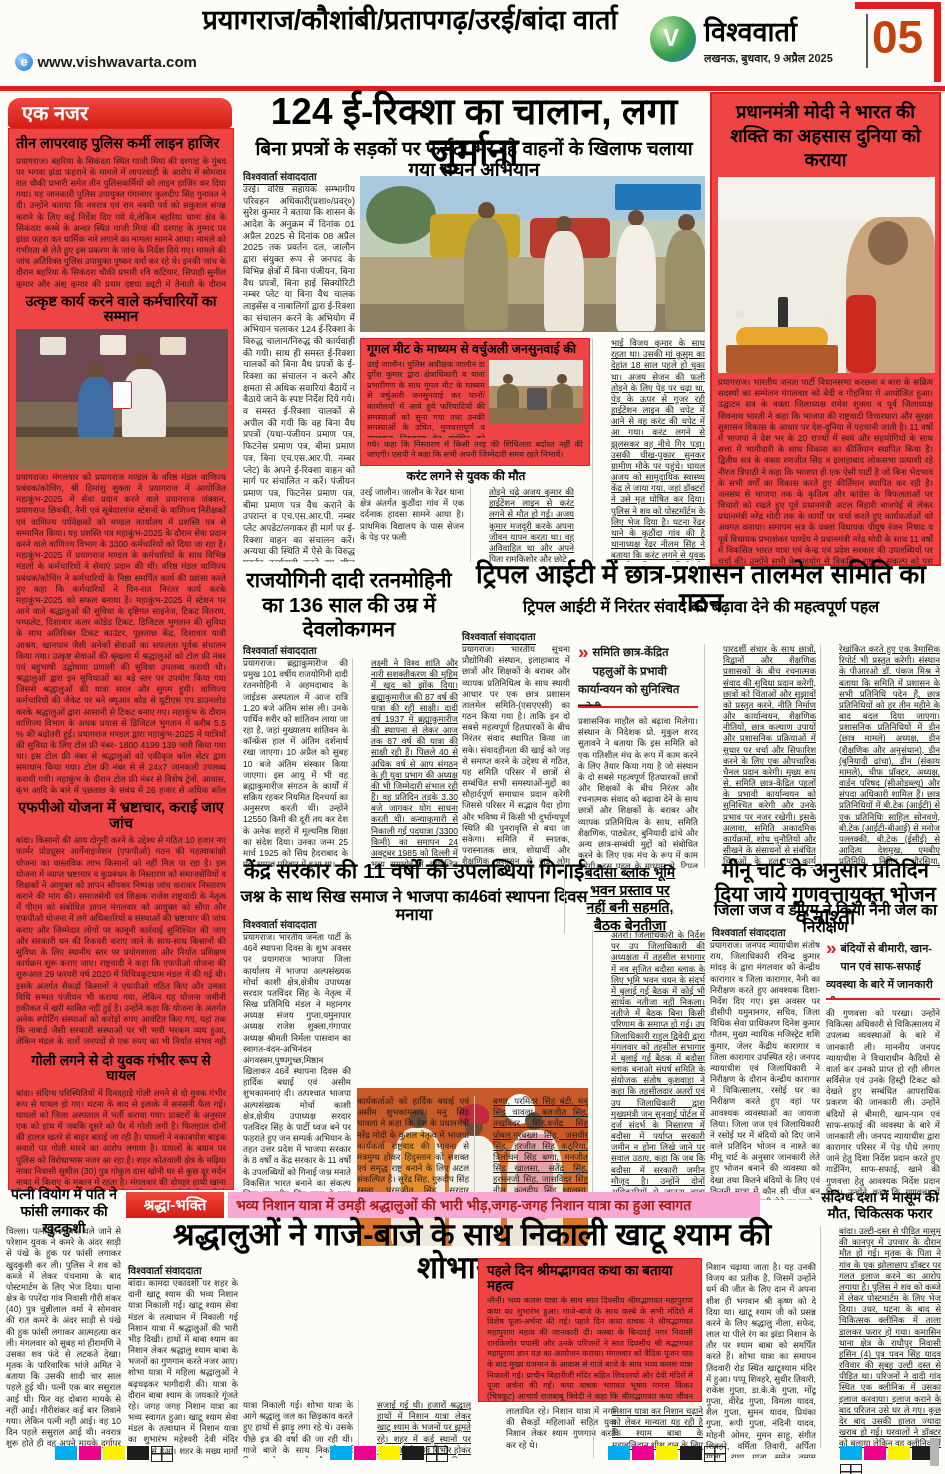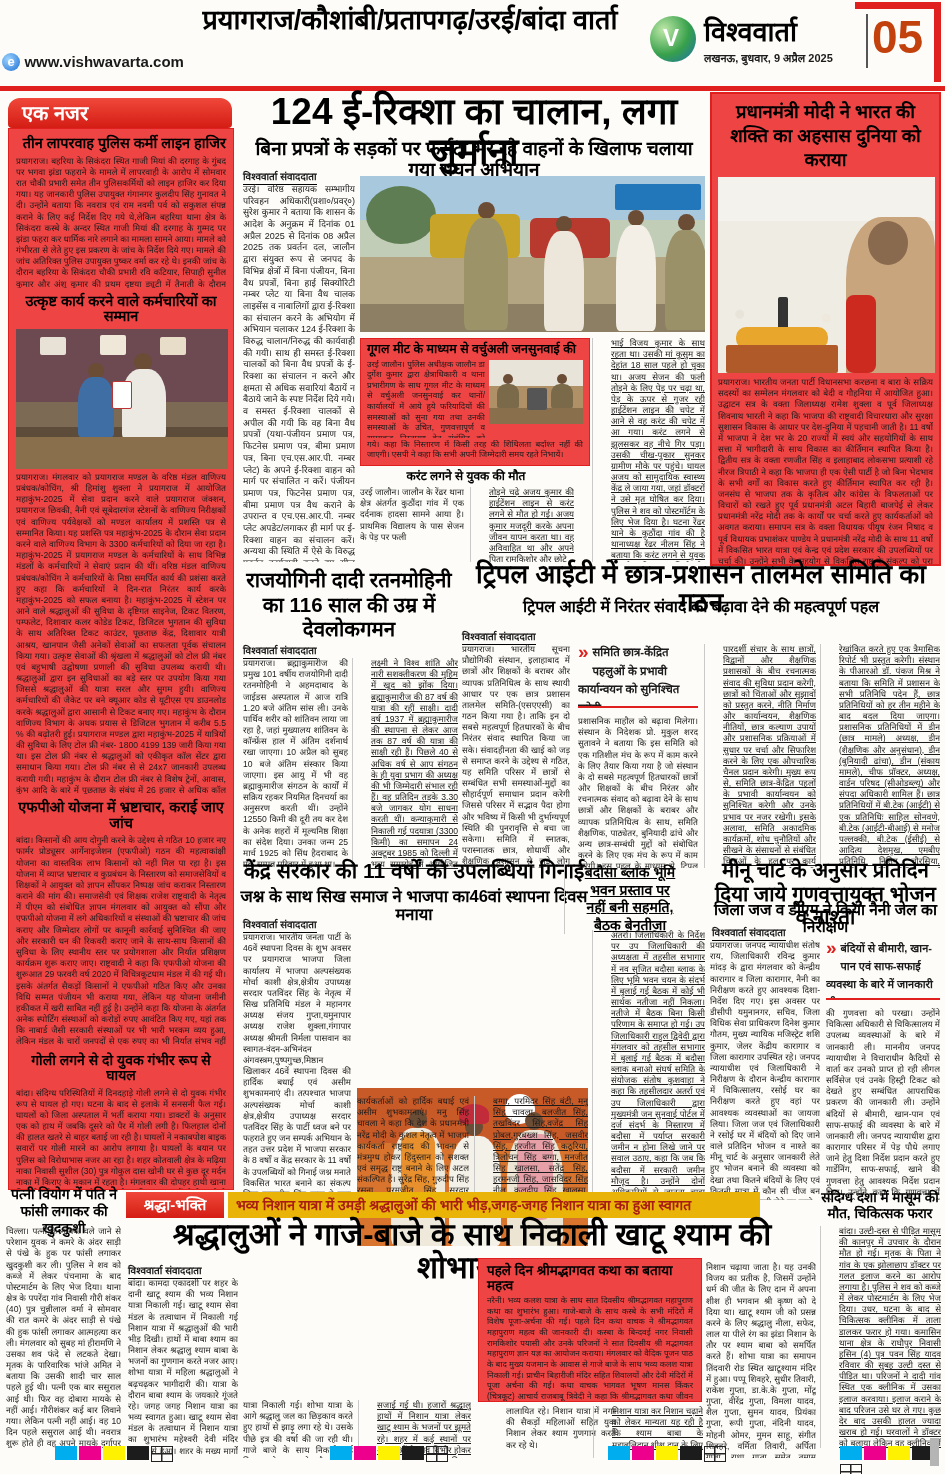--- a/index.html
+++ b/index.html
@@ -29,37 +29,37 @@
      radial-gradient(circle at 50% 72%,#efe8dc 0 4px,transparent 5px),
      radial-gradient(circle at 70% 78%,#d8cfc0 0 4px,transparent 5px),
      #efece4;}
 </style>
 </head>
 <body>
 
 <div class="page">
 
   <div class="abs hl" style="left:150px;top:6px;width:520px;font-size:27px;">प्रयागराज/कौशांबी/प्रतापगढ़/उरई/बांदा वार्ता</div>
-  <div class="abs" style="left:2px;top:52px;">
+  <div class="abs" style="left:15px;top:52px;">
     <span style="display:inline-block;width:18px;height:18px;border-radius:50%;background:radial-gradient(circle at 35% 35%,#9fd4ff,#1a6fd4);color:#fff;font-weight:bold;font-size:13px;text-align:center;line-height:18px;vertical-align:middle;">e</span>
     <span style="font-weight:bold;font-size:15px;vertical-align:middle;">www.vishwavarta.com</span>
   </div>
   <div class="abs" style="left:650px;top:16px;width:46px;height:46px;border-radius:50%;background:radial-gradient(circle at 30% 30%,#bfe8a8,#37a04b 55%,#1c6fb3);">
     <div style="position:absolute;left:13px;top:8px;color:#fff;font-weight:bold;font-size:24px;">V</div>
   </div>
   <div class="abs" style="left:704px;top:12px;font-weight:bold;font-size:27px;color:#000;">विश्ववार्ता</div>
   <div class="abs" style="left:704px;top:50px;font-size:11px;font-weight:bold;">लखनऊ,  बुधवार, 9 अप्रैल 2025</div>
   <div class="abs" style="left:866px;top:14px;width:2px;height:54px;background:#555;"></div>
   <div class="abs" style="left:855px;top:2px;width:86px;height:80px;border-top:7px solid #e0201e;border-right:7px solid #e0201e;"></div>
   <div class="abs" style="left:872px;top:10px;font-weight:bold;font-size:46px;color:#c2410c;">05</div>
   <div class="abs" style="left:0;top:86px;width:945px;height:5px;background:#e0201e;"></div>
 
   <div class="abs banner" style="left:8px;top:98px;width:224px;height:30px;border-radius:12px 12px 4px 4px;font-size:20px;line-height:30px;padding-left:14px;">एक नजर</div>
   <div class="abs redbox" style="left:8px;top:128px;width:226px;height:1062px;border-width:1.5px;padding:5px 7px;overflow:hidden;">
-    <div class="hl" style="font-size:14.5px;text-align:right;margin:2px 0 4px;">तीन लापरवाह पुलिस कर्मी लाइन हाजिर</div>
+    <div class="hl" style="font-size:14.5px;text-align:left;margin:2px 0 4px;">तीन लापरवाह पुलिस कर्मी लाइन हाजिर</div>
     <div class="bt" style="max-height:132px;">प्रयागराज। बहरिया के सिकंदरा स्थित गाजी मियां की दरगाह के गुंबद पर भगवा झंडा फहराने के मामले में लापरवाही के आरोप में सोमवार रात चौकी प्रभारी समेत तीन पुलिसकर्मियों को लाइन हाजिर कर दिया गया। यह जानकारी पुलिस उपायुक्त गंगानगर कुलदीप सिंह गुनावत ने दी। उन्होंने बताया कि नवरात्र एवं राम नवमी पर्व को सकुशल संपन्न कराने के लिए कई निर्देश दिए गये थे,लेकिन बहरिया थाना क्षेत्र के सिकंदरा कस्बे के अन्दर स्थित गाजी मियां की दरगाह के गुम्मद पर झंडा फहरा कर धार्मिक नारे लगाने का मामला सामने आया। मामले को गंभीरता से लेते हुए इस प्रकरण के जांच के निर्देश दिये गए। मामले की जांच अतिरिक्त पुलिस उपायुक्त पुष्कर वर्मा कर रहे थे। इनकी जांच के दौरान बहरिया के सिकंदरा चौकी प्रभारी रवि कटियार, सिपाही सुनील कुमार और अंशु कुमार की प्रथम दृष्टया ड्यूटी में तैनाती के दौरान लापरवाही साबित हुई। यह रिपोर्ट मिलते ही तीनों पुलिस कर्मियों को लाइन हाजिर कर दिया गया।</div>
     <div class="hl" style="font-size:14.5px;margin:6px 0 4px;">उत्कृष्ट कार्य करने वाले कर्मचारियों का सम्मान</div>
     <div class="photo" style="width:212px;height:140px;background:linear-gradient(#6d4a52 0 52%,#7d6a55 52% 70%,#5d4c3a 70% 100%);">
       <div class="fig" style="left:24px;top:8px;width:26px;height:18px;background:#e8e2d6;border-radius:2px;"></div>
       <div class="fig" style="left:84px;top:6px;width:26px;height:20px;background:#efe7d8;border-radius:2px;"></div>
       <div class="fig" style="left:144px;top:8px;width:26px;height:18px;background:#e8ddc9;border-radius:2px;"></div>
       <div class="head" style="left:72px;top:34px;width:16px;height:16px;"></div>
       <div class="fig" style="left:62px;top:48px;width:36px;height:60px;background:#3f6ea5;"></div>
       <div class="head" style="left:118px;top:24px;width:18px;height:18px;"></div>
       <div class="fig" style="left:106px;top:40px;width:44px;height:70px;background:#ece9e2;"></div>
@@ -117,21 +117,21 @@
       <div class="fig" style="left:128px;top:40px;width:89px;height:156px;background:#c9a57e;border-radius:40% 20% 0 0;"></div>
       <div class="head" style="left:150px;top:44px;width:40px;height:44px;background:#8a6a4e;"></div>
       <div class="fig" style="left:128px;top:118px;width:30px;height:78px;background:#cc2a1f;border-radius:8px;"></div>
       <div class="fig" style="left:60px;top:120px;width:10px;height:60px;background:#333;border-radius:2px;"></div>
       <div class="fig" style="left:18px;top:150px;width:92px;height:22px;background:#e8a62c;border-radius:10px;"></div>
       <div class="fig" style="left:8px;top:168px;width:112px;height:28px;background:#b05a2a;border-radius:2px;"></div>
     </div>
     <div class="bt" style="height:204px;margin-top:4px;">प्रयागराज। भारतीय जनता पार्टी विधानसभा करछना व बारा के सक्रिय सदस्यों का सम्मेलन मंगलवार को बेदी व गौहनिया में आयोजित हुआ। उद्घाटन सत्र के वक्ता जिलाध्यक्ष रामेश शुक्ला व पूर्व जिलाध्यक्ष शिवनाथ भारती ने कहा कि भाजपा की राष्ट्रवादी विचारधारा और सुरक्षा सुशासन विकास के आधार पर देश-दुनिया में पहचानी जाती है। 11 वर्षों में भाजपा ने देश भर के 20 राज्यों में स्वयं और सहयोगियों के साथ सत्ता में भागीदारी के साथ विकास का कीर्तिमान स्थापित किया है। द्वितीय सत्र के वक्ता रणजीत सिंह व इलाहाबाद लोकसभा प्रत्याशी रहे नीरज त्रिपाठी ने कहा कि भाजपा ही एक ऐसी पार्टी है जो बिना भेदभाव के सभी वर्गों का विकास करते हुए कीर्तिमान स्थापित कर रही है। जनसंघ से भाजपा तक के कृतित्व और कांग्रेस के विफलताओं पर विचारों को रखते हुए पूर्व प्रधानमंत्री अटल बिहारी बाजपेई से लेकर प्रधानमंत्री नरेंद्र मोदी तक के कार्यों पर चर्चा करते हुए कार्यकर्ताओं को अवगत कराया। समापन सत्र के वक्ता विधायक पीयूष रंजन निषाद व पूर्व विधायक प्रभाशंकर पाण्डेय ने प्रधानमंत्री नरेंद्र मोदी के साथ 11 वर्षों में विकसित भारत यात्रा एवं केन्द्र एवं प्रदेश सरकार की उपलब्धियों पर चर्चा की। उन्होंने सभी के सहयोग से विकसित राष्ट्र के संकल्प को पूरा करने का आह्वान किया। भाजपा जिला मीडिया प्रभारी दिलीप कुमार चतुर्वेदी ने जानकारी देते हुए बताया कि बारा विधानसभा में प्रथम सत्र की अध्यक्षता वरिष्ठ भाजपा नेता अवधेश प्रसाद मिश्र, द्वितीय सत्र की अध्यक्षता रत्नाकर सिंह पटेल व समापन सत्र की अध्यक्षता अनुसूचित जाति यमुनापार जिलाध्यक्ष रायमणि परवान ने किया। इस अवसर पर मंडल अध्यक्ष दिनेश प्रजापति, जगत नारायण शुक्ला, वंदना सिंह, आशीष पाल, अखिलेश सिंह पटेल आदि के साथ करछना व बारा विधानसभा के सक्रिय सदस्य सम्मेलन में उपस्थित रहे।</div>
   </div>
 
-  <div class="abs hl" style="left:240px;top:568px;width:218px;font-size:20.5px;line-height:1.2;">राजयोगिनी दादी रतनमोहिनी का 116 साल की उम्र में देवलोकगमन</div>
+  <div class="abs hl" style="left:240px;top:568px;width:218px;font-size:20.5px;line-height:1.2;">राजयोगिनी दादी रतनमोहिनी का 136 साल की उम्र में देवलोकगमन</div>
   <div class="abs" style="left:243px;top:640px;"><span class="byl">विश्ववार्ता संवाददाता</span></div>
   <div class="abs bt" style="left:243px;top:658px;width:105px;height:212px;">प्रयागराज। ब्रह्माकुमारीज की प्रमुख 101 वर्षीय राजयोगिनी दादी रतनमोहिनी ने अहमदाबाद के जाईडस अस्पताल में आज रात्रि 1.20 बजे अंतिम सांस ली। उनके पार्थिव शरीर को शांतिवन लाया जा रहा है, जहां मुख्यालय शांतिवन के कॉन्फ्रेंस हाल में अंतिम दर्शनार्थ रखा जाएगा। 10 अप्रैल को सुबह 10 बजे अंतिम संस्कार किया जाएगा। इस आयु में भी वह ब्रह्माकुमारीज संगठन के कार्यों में सक्रिय रहकर नियमित दिनचर्या का अनुसरण करती थीं। उन्होंने 12550 किमी की दूरी तय कर देश के अनेक शहरों में मूल्यनिष्ठ शिक्षा का संदेश दिया। उनका जन्म 25 मार्च 1925 को सिंध हैदराबाद के एक सम्पन्न परिवार में हुआ था।</div>
   <div class="abs bt rule-l" style="left:352px;top:658px;width:106px;height:212px;">लक्ष्मी ने विश्व शांति और नारी सशक्तीकरण की मुहिम में खुद को झोंक दिया। ब्रह्माकुमारीज की 87 वर्ष की यात्रा की रहीं साक्षी। दादी वर्ष 1937 में ब्रह्माकुमारीज की स्थापना से लेकर आज तक 87 वर्ष की यात्रा की साक्षी रही हैं। पिछले 40 से अधिक वर्ष से आप संगठन के ही युवा प्रभाग की अध्यक्ष की भी जिम्मेदारी संभाल रही हैं। वह प्रतिदिन तड़के 3.30 बजे जागकर योग साधना करती थीं। कन्याकुमारी से निकाली गई पदयात्रा (3300 किमी) का समापन 24 अक्टूबर 1985 को दिल्ली में भव्य समारोह में आयोजित किया गया।</div>
 
   <div class="abs hl" style="left:462px;top:560px;width:478px;font-size:26px;">ट्रिपल आईटी में छात्र-प्रशासन तालमेल समिति का गठन</div>
   <div class="abs hl" style="left:462px;top:598px;width:478px;font-size:16px;">ट्रिपल आईटी में निरंतर संवाद को बढ़ावा देने की महत्वपूर्ण पहल</div>
   <div class="abs" style="left:462px;top:626px;"><span class="byl">विश्ववार्ता संवाददाता</span></div>
   <div class="abs bt" style="left:462px;top:644px;width:108px;height:224px;">प्रयागराज। भारतीय सूचना प्रौद्योगिकी संस्थान, इलाहाबाद में छात्रों और शिक्षकों के बराबर और व्यापक प्रतिनिधित्व के साथ स्थायी आधार पर एक छात्र प्रशासन तालमेल समिति-(एसएएसी) का गठन किया गया है। ताकि इन दो सबसे महत्वपूर्ण हितधारकों के बीच निरंतर संवाद स्थापित किया जा सके। संवादहीनता की खाई को जड़ से समाप्त करने के उद्देश्य से गठित, यह समिति परिसर में छात्रों से सम्बंधित सभी समस्याओं-मुद्दों का सौहार्दपूर्ण समाधान प्रदान करेगी जिससे परिसर में सद्भाव पैदा होगा और भविष्य में किसी भी दुर्भाग्यपूर्ण स्थिति की पुनरावृत्ति से बचा जा सकेगा। समिति में स्नातक, परास्नातक छात्र, शोधार्थी और शैक्षणिक प्रशासन से जुड़े लोग शामिल होंगे। यह समिति संवाद, नीति सिफारिशों और समस्या समाधान के लिए एक रचनात्मक मंच के रूप में काम करेगी, जिससे एक सहयोगी शैक्षणिक और</div>
   <div class="abs quoteblk" style="left:578px;top:642px;width:120px;height:66px;">
     <span class="qmark">»</span>
@@ -173,21 +173,21 @@
   </div>
   <div class="abs bt" style="left:826px;top:1008px;width:114px;height:192px;">की गुणवत्ता को परखा। उन्होंने चिकित्सा अधिकारी से चिकित्सालय में उपलब्ध व्यवस्थाओं के बारे में जानकारी ली। माननीय जनपद न्यायाधीश ने विचाराधीन कैदियों से वार्ता कर उनको प्राप्त हो रही लीगल सर्विसेज एवं उनके हिस्ट्री टिकट को देखते हुए सम्बंधित आपराधिक प्रकरण की जानकारी ली। उन्होंने बंदियों से बीमारी, खान-पान एवं साफ-सफाई की व्यवस्था के बारे में जानकारी ली। जनपद न्यायाधीश द्वारा कारागार परिसर में पेड़ पौधे लगाए जाने हेतु दिशा निर्देश प्रदान करते हुए गार्डेनिंग, साफ-सफाई, खाने की गुणवत्ता हेतु आवश्यक निर्देश प्रदान किए। उन्होंने कहा कि गुणवत्ता में किसी भी प्रकार का समझौता नहीं होना चाहिए। यदि शिकायत मिली तो कठोर कार्रवाई की जाएगी।</div>
 
   <div class="abs hl" style="left:820px;top:1190px;width:120px;font-size:13.5px;line-height:1.2;">संदिग्ध दशा में मासूम की मौत, चिकित्सक फरार</div>
   <div class="abs bt rule-l" style="left:820px;top:1226px;width:121px;height:222px;">बांदा। उल्टी-दस्त से पीड़ित मासूम की कानपुर में उपचार के दौरान मौत हो गई। मृतक के पिता ने गांव के एक झोलाछाप डॉक्टर पर गलत इलाज करने का आरोप लगाया है। पुलिस ने शव को कब्जे में लेकर पोस्टमार्टम के लिए भेज दिया। उधर, घटना के बाद से चिकित्सक क्लीनिक में ताला डालकर फरार हो गया। कमासिन थाना क्षेत्र के राघौपुर निवासी हसिन (4) पुत्र पवन सिंह यादव रविवार की सुबह उल्टी दस्त से पीड़ित था। परिजनों ने दादी गांव स्थित एक क्लीनिक में उसका इलाज करवाया। इलाज कराने के बाद परिजन उसे घर ले गए। कुछ देर बाद उसकी हालत ज्यादा खराब हो गई। घरवालों ने डॉक्टर को बुलाया लेकिन वह क्लीनिक में ताला लगाकर गायब हो गया। घरवालों ने उसे फतेहपुर जिला अस्पताल में भर्ती कराया। हालत में सुधार न होने पर उसे कानपुर रेफर कर दिया।</div>
 
   <div class="abs hl" style="left:8px;top:1186px;width:112px;font-size:14px;line-height:1.2;">पत्नी वियोग में पति ने फांसी लगाकर की खुदकुशी</div>
   <div class="abs bt" style="left:6px;top:1226px;width:115px;height:222px;">चिल्ला। पत्नी के मायके चले जाने से परेशान युवक ने कमरे के अंदर साड़ी से पंखे के हुक पर फांसी लगाकर खुदकुशी कर ली। पुलिस ने शव को कब्जे में लेकर पंचनामा के बाद पोस्टमार्टम के लिए भेज दिया। थाना क्षेत्र के पपरेंदा गांव निवासी गौरी शंकर (40) पुत्र चुन्नीलाल वर्मा ने सोमवार की रात कमरे के अंदर साड़ी से पंखे की हुक फांसी लगाकर आत्महत्या कर ली। मंगलवार को सुबह मां हीरामणि ने उसका शव फंदे से लटकते देखा। मृतक के पारिवारिक भांजे अमित ने बताया कि उसकी शादी चार साल पहले हुई थी। पत्नी एक बार ससुराल आई थी। फिर वह दोबारा मायके से नहीं आई। गौरीशंकर कई बार लिवाने गया। लेकिन पत्नी नहीं आई। वह 10 दिन पहले ससुराल आई थी। नवरात्र शुरू होते ही वह अपने मायके दुर्गापुर चली गई।</div>
 
   <div class="abs banner" style="left:126px;top:1192px;width:98px;height:26px;font-size:15px;line-height:26px;text-align:center;">श्रद्धा-भक्ति</div>
-  <div class="abs" style="left:228px;top:1192px;width:532px;height:26px;background:#eab308;color:#a81c13;font-weight:bold;font-size:14px;line-height:26px;padding-left:8px;overflow:hidden;box-sizing:border-box;">भव्य निशान यात्रा में उमड़ी श्रद्धालुओं की भारी भीड़,जगह-जगह निशान यात्रा का हुआ स्वागत</div>
+  <div class="abs" style="left:228px;top:1192px;width:532px;height:26px;background:#f9a8d4;color:#a81c13;font-weight:bold;font-size:14px;line-height:26px;padding-left:8px;overflow:hidden;box-sizing:border-box;">भव्य निशान यात्रा में उमड़ी श्रद्धालुओं की भारी भीड़,जगह-जगह निशान यात्रा का हुआ स्वागत</div>
 
   <div class="abs hl" style="left:126px;top:1218px;width:692px;font-size:31px;">श्रद्धालुओं ने गाजे-बाजे के साथ निकाली खाटू श्याम की शोभायात्रा</div>
   <div class="abs" style="left:128px;top:1260px;"><span class="byl">विश्ववार्ता संवाददाता</span></div>
   <div class="abs bt" style="left:128px;top:1278px;width:110px;height:176px;">बांदा। कामदा एकादशी पर शहर के दानी खाटू श्याम की भव्य निशान यात्रा निकाली गई। खाटू श्याम सेवा मंडल के तत्वाधान में निकाली गई निशान यात्रा में श्रद्धालुओं की भारी भीड़ दिखी। हाथों में बाबा श्याम का निशान लेकर श्रद्धालु श्याम बाबा के भजनों का गुणगान करते नजर आए। शोभा यात्रा में महिला श्रद्धालुओं ने बढ़चढ़कर भागीदारी की। यात्रा के दौरान बाबा श्याम के जयकारे गूंजते रहे। जगह जगह निशान यात्रा का भव्य स्वागत हुआ। खाटू श्याम सेवा मंडल के तत्वाधान में निशान यात्रा का शुभारंभ महेश्वरी देवी मंदिर चौराहा से हुआ। शहर के मुख्य मार्गों से गाजे-बाजे के साथ भव्य निशान</div>
 
   <div class="abs bt" style="left:243px;top:1400px;width:110px;height:58px;">यात्रा निकाली गई। शोभा यात्रा के आगे श्रद्धालु जल का छिड़काव करते हुए हाथों से झाड़ू लगा रहे थे। उसके पीछे इत्र की वर्षा की जा रही थी। गाजे बाजे के साथ निकली गई निशान शोभायात्रा के दौरान खाटू नरेश की भव्य झांकी</div>
   <div class="abs bt rule-l" style="left:358px;top:1400px;width:113px;height:58px;">सजाई गई थी। हजारों श्रद्धालु हाथों में निशान यात्रा लेकर खाटू श्याम के भजनों पर झूमते रहे। शहर में कई स्थानों पर श्रद्धालुओं ने भाव विभोर होकर श्रद्धालुओं का स्वागत किया। इस दौरान बाबा की झलक पाने के लिए राहगीर भी</div>
   <div class="abs redbox" style="left:478px;top:1258px;width:224px;height:144px;border-width:1.5px;padding:5px 8px;overflow:hidden;">
     <div class="hl" style="font-size:13.5px;text-align:left;margin-bottom:3px;">पहले दिन श्रीमद्भागवत कथा का बताया महत्व</div>
     <div class="bt" style="font-size:8.2px;height:112px;">नरैनी। भव्य कलश यात्रा के साथ सात दिवसीय श्रीमद्भागवत महापुराण कथा का शुभारंभ हुआ। गाजे-बाजे के साथ कस्बे के सभी मंदिरों में विशेष पूजा-अर्चना की गई। पहले दिन कथा वाचक ने श्रीमद्भागवत महापुराण महत्व की जानकारी दी। कस्बा के बिन्दवई नगर निवासी रामकिशोर पयासी और उनके परिजनों ने सात दिवसीय श्री मद्भागवत महापुराण ज्ञान यज्ञ का आयोजन कराया। मंगलवार को वैदिक पूजन पाठ के बाद मुख्य यजमान के आवास से गाजे बाजे के साथ भव्य कलश यात्रा निकाली गई। प्राचीन बिहारीजी मंदिर सहित शिवालयों और देवी मंदिरों में पूजा अर्चना की गई। कथा वाचक भागवत भूषण मानस किंकर (चित्रकूट) आचार्य राजबाबू त्रिवेदी ने कहा कि श्रीमद्भागवत कथा जीवन के उद्देश्य और दिशा को दर्शाती है। इसलिए जहां भी भागवत कथा होती है, इसे सुनने मात्र से वहां का क्षेत्र दुष्ट प्रवृत्तियों से खत्म होकर सकारात्मक ऊर्जा से सशक्त हो जाता है।</div>

